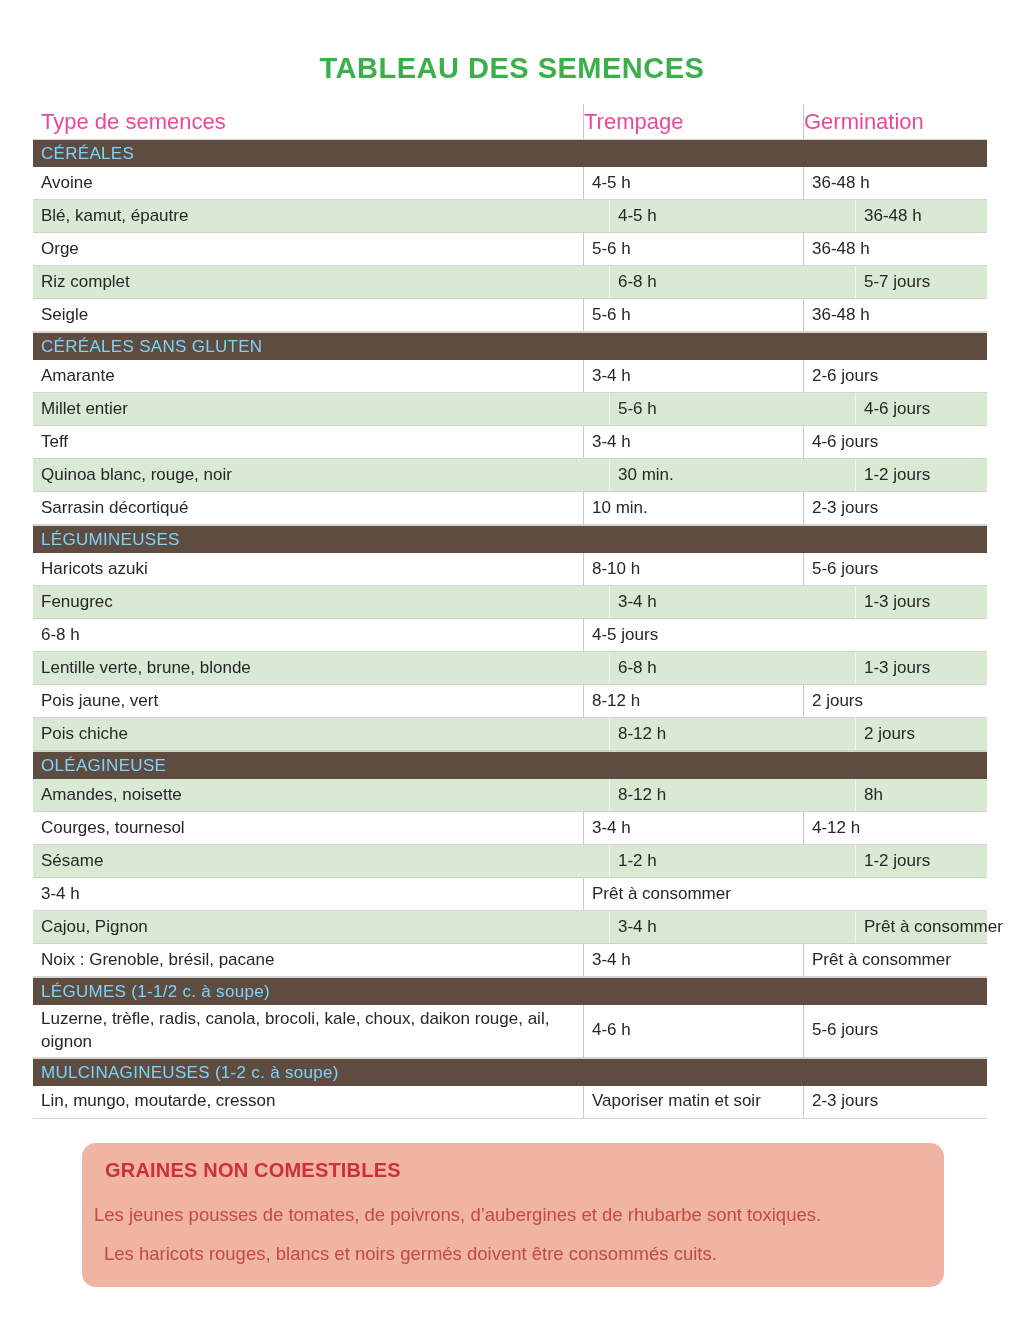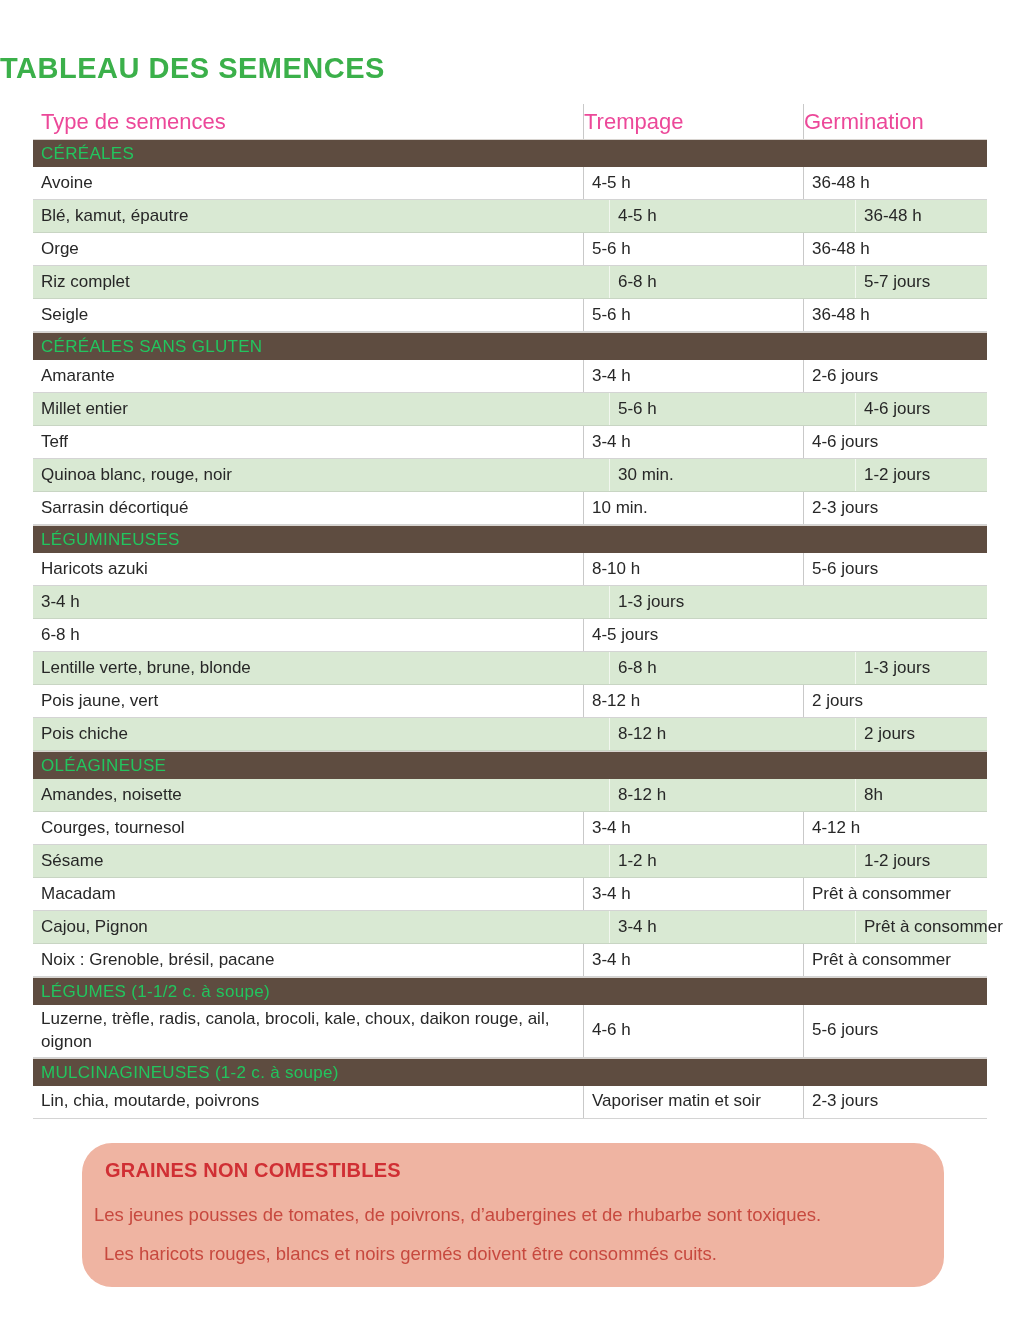--- a/index.html
+++ b/index.html
@@ -9,58 +9,58 @@
     --pink:#efb4a2;
     --red-strong:#d02f34;
     --red-body:#c7493f;
     --divider:#c9c9c9;
   }
   html,body{margin:0;padding:0;background:#ffffff;}
   body{font-family:"Liberation Sans", sans-serif;color:#272727;}
   .page{position:relative;width:1024px;height:1325px;background:#fff;overflow:hidden;}
 
   .page-title{
-    margin:0;padding-top:52px;
+    margin:0;padding-top:52px;text-align:center;
     font-size:29px;font-weight:bold;letter-spacing:0.5px;
     color:var(--green-title);
   }
 
   .seed-table{position:absolute;left:33px;top:104px;width:954px;}
 
   .head-row{display:grid;grid-template-columns:550px 220px 184px;height:35px;}
   .head-row .cell{
     display:flex;align-items:center;font-size:22px;color:#ec4899;
     padding-left:8px;box-sizing:border-box;
   }
   .head-row .cell + .cell{border-left:1px solid var(--divider);padding-left:0;}
 
   .section-header{
     height:28px;line-height:28px;background:var(--brown);
-    color:#22c55e;font-size:17px;padding-left:8px;letter-spacing:0.3px;
+    color:#7dd3fc;font-size:17px;padding-left:8px;letter-spacing:0.3px;
     border-top:1px solid #d8d4d0;
     box-sizing:border-box;
   }
 
   .data-row{
     display:grid;grid-template-columns:550px 220px 184px;
     min-height:32px;border-bottom:1px solid #d4d4d4;
     background:#ffffff;
   }
   .data-row.green{background:var(--row-green);border-bottom-color:#c8d5c3;gap:26px;}
   .data-row .cell{
     display:flex;align-items:center;
     font-size:17px;color:#272727;
     padding:3px 8px 3px 8px;box-sizing:border-box;line-height:1.35;
   }
   .data-row .cell + .cell{border-left:1px solid var(--divider);padding-left:8px;}
   .data-row.green .cell + .cell{border-left-color:#f2f7ef;}
 
   .warning-box{
     position:absolute;left:82px;top:1143px;width:862px;height:144px;
-    background:var(--pink);border-radius:30px;
+    background:var(--pink);border-radius:14px;
     box-sizing:border-box;padding:16px 24px 0 12px;
   }
   .warn-title{
     margin:0 0 0 11px;color:var(--red-strong);
     font-weight:bold;font-size:20px;letter-spacing:0.2px;
   }
   .warn-line{margin:22px 0 0 0;color:var(--red-body);font-size:18.5px;}
   .warn-line.l1{margin-top:17px;margin-left:10px;}
 </style>
 </head>
@@ -129,20 +129,21 @@
           <div class="cell">10 min.</div>
           <div class="cell">2-3 jours</div>
         </div>
         <div class="section-header">LÉGUMINEUSES</div>
         <div class="data-row white">
           <div class="cell">Haricots azuki</div>
           <div class="cell">8-10 h</div>
           <div class="cell">5-6 jours</div>
         </div>
         <div class="data-row green">
+          <div class="cell">Fenugrec</div>
           <div class="cell">3-4 h</div>
           <div class="cell">1-3 jours</div>
         </div>
         <div class="data-row white">
           <div class="cell">6-8 h</div>
           <div class="cell">4-5 jours</div>
         </div>
         <div class="data-row green">
           <div class="cell">Lentille verte, brune, blonde</div>
           <div class="cell">6-8 h</div>
@@ -168,21 +169,20 @@
           <div class="cell">Courges, tournesol</div>
           <div class="cell">3-4 h</div>
           <div class="cell">4-12 h</div>
         </div>
         <div class="data-row green">
           <div class="cell">Sésame</div>
           <div class="cell">1-2 h</div>
           <div class="cell">1-2 jours</div>
         </div>
         <div class="data-row white">
-          <div class="cell">Macadam</div>
           <div class="cell">3-4 h</div>
           <div class="cell">Prêt à consommer</div>
         </div>
         <div class="data-row green">
           <div class="cell">Cajou, Pignon</div>
           <div class="cell">3-4 h</div>
           <div class="cell">Prêt à consommer</div>
         </div>
         <div class="data-row white">
           <div class="cell">Noix : Grenoble, brésil, pacane</div>
@@ -190,21 +190,21 @@
           <div class="cell">Prêt à consommer</div>
         </div>
         <div class="section-header">LÉGUMES (1-1/2 c. à soupe)</div>
         <div class="data-row white">
           <div class="cell">Luzerne, trèfle, radis, canola, brocoli, kale, choux, daikon rouge, ail, oignon</div>
           <div class="cell">4-6 h</div>
           <div class="cell">5-6 jours</div>
         </div>
         <div class="section-header">MULCINAGINEUSES (1-2 c. à soupe)</div>
         <div class="data-row white">
-          <div class="cell">Lin, chia, moutarde, poivrons</div>
+          <div class="cell">Lin, mungo, moutarde, cresson</div>
           <div class="cell">Vaporiser matin et soir</div>
           <div class="cell">2-3 jours</div>
         </div>
       </div>
   </div>
 
   <div class="warning-box">
     <p class="warn-title">GRAINES NON COMESTIBLES</p>
     <p class="warn-line l0">Les jeunes pousses de tomates, de poivrons, d’aubergines et de rhubarbe sont toxiques.</p>
     <p class="warn-line l1">Les haricots rouges, blancs et noirs germés doivent être consommés cuits.</p>

